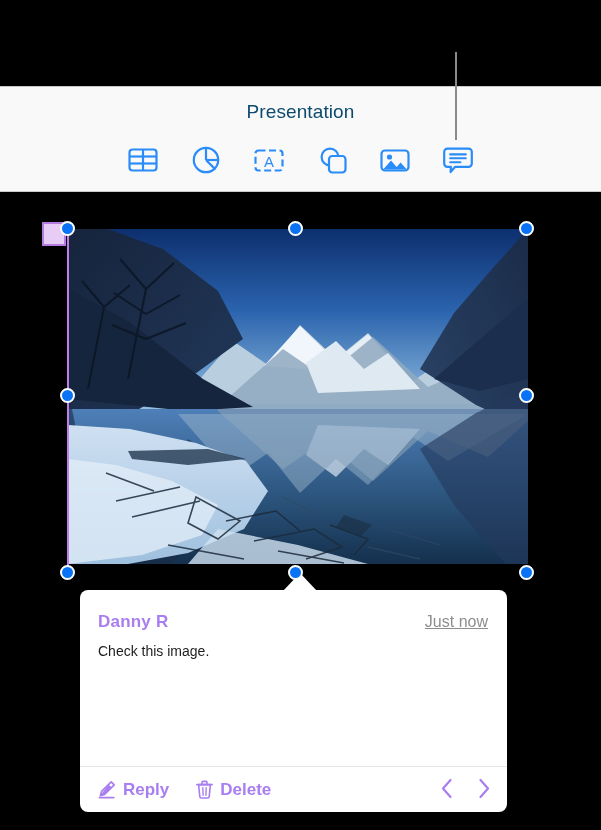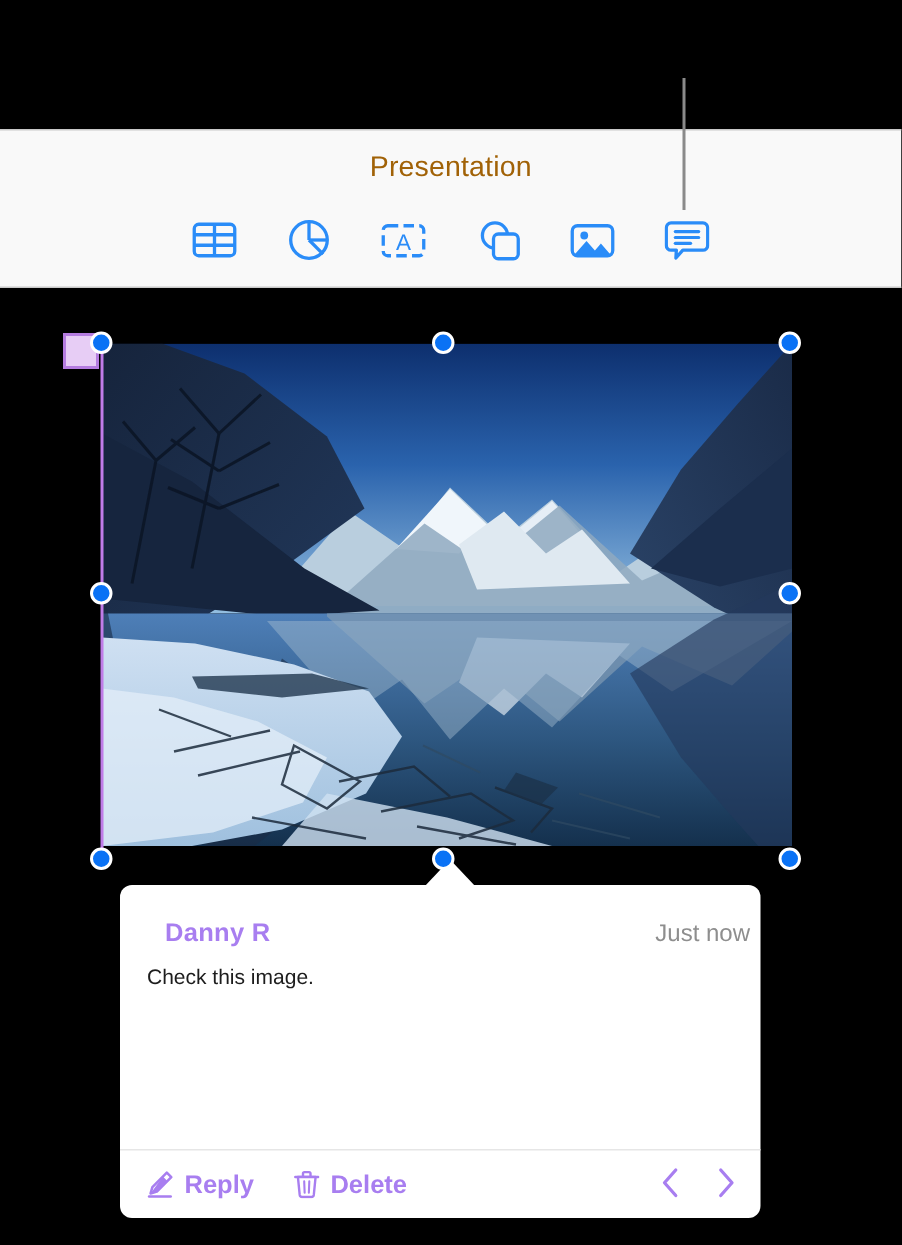--- a/index.html
+++ b/index.html
@@ -40,21 +40,21 @@
     box-sizing: border-box;
     z-index: 20;
   }
   .toolbar-title {
     position: absolute;
     left: 0;
     top: 14px;
     width: 601px;
     text-align: center;
     font-size: 19px;
-    color: #a16207;
+    color: #0c4a6e;
     letter-spacing: 0.1px;
   }
   .toolbar-icons {
     position: absolute;
     left: 0;
     top: 54px;
     width: 601px;
     display: flex;
     justify-content: center;
     gap: 25px;
@@ -159,31 +159,31 @@
   .popup-head {
     position: absolute;
     left: 0;
     top: 22px;
     width: 100%;
     display: flex;
     align-items: baseline;
     justify-content: space-between;
     box-sizing: border-box;
     padding: 0 19px 0 18px;
-    margin-left: 12px;
   }
   .author-name {
     font-size: 17px;
     font-weight: bold;
     color: #a87ef0;
     letter-spacing: 0.2px;
   }
   .timestamp {
     font-size: 16px;
     color: #8e8e8e;
+    text-decoration: underline;
   }
   .comment-body {
     position: absolute;
     left: 18px;
     top: 50px;
     right: 18px;
     font-size: 14px;
     color: #1d1d1d;
     line-height: 22px;
   }

